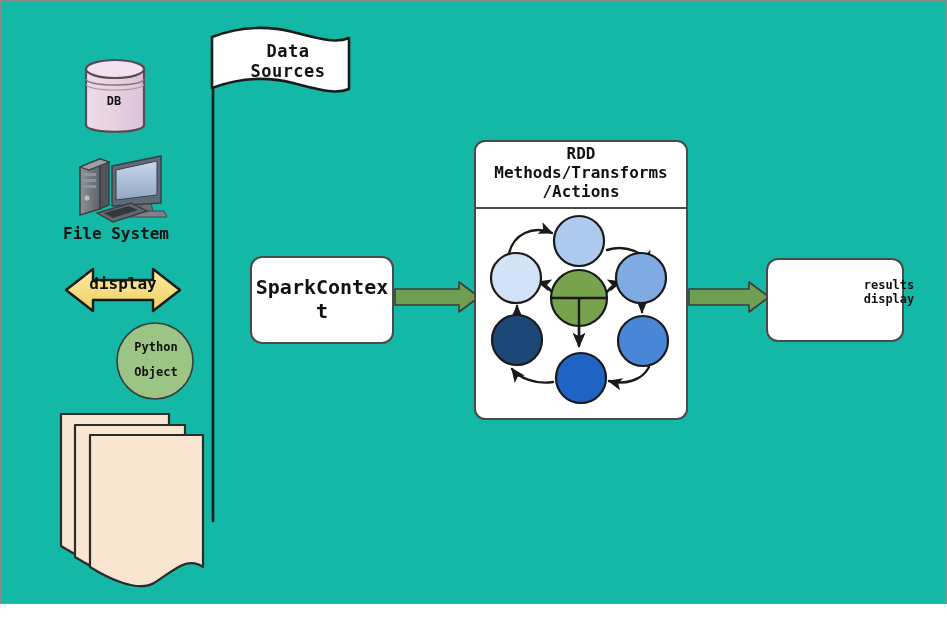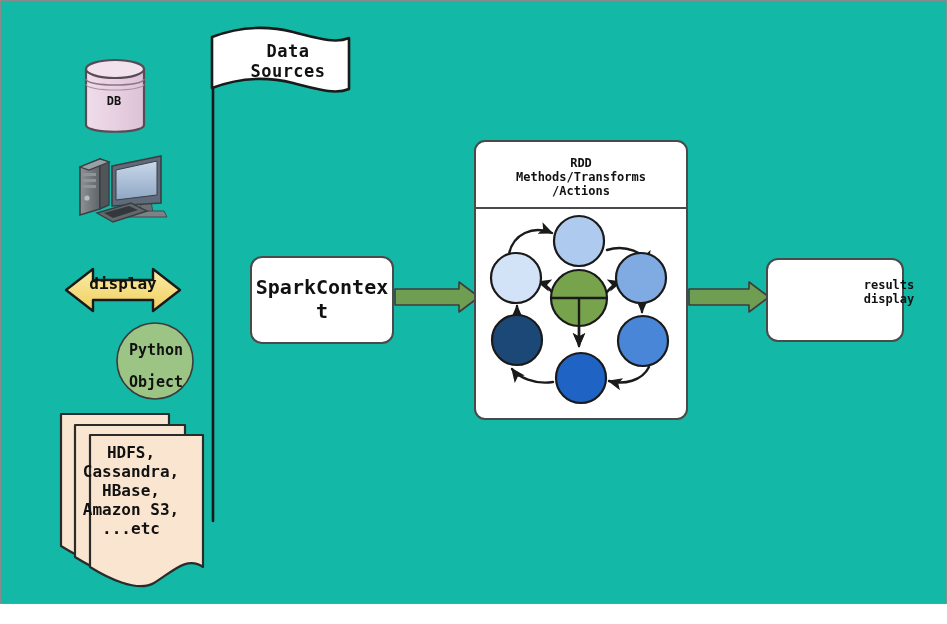--- a/index.html
+++ b/index.html
@@ -36,24 +36,24 @@
     line-height: 1.18;
     white-space: pre-line;
     user-select: none;
   }
 
   
   #lbl-data-sources   { left: 232px; top: 40px;  width: 110px; font-size: 17px; letter-spacing: 0.5px; }
   #lbl-db             { left: 80px;  top: 93px;  width: 66px;  font-size: 12px; }
   #lbl-file-system    { left: 40px;  top: 224px; width: 150px; font-size: 16px; }
   #lbl-socket         { left: 72px;  top: 274px; width: 100px; font-size: 16px; }
-  #lbl-python-object  { left: 105px; top: 334px; width: 100px; font-size: 15px; line-height: 2.1; }
+  #lbl-python-object  { left: 105px; top: 334px; width: 100px; font-size: 12px; line-height: 2.1; }
   #lbl-docs           { left: 50px;  top: 443px; width: 160px; font-size: 16px; }
   #lbl-sparkcontext   { left: 250px; top: 275px; width: 142px; font-size: 20px; }
-  #lbl-rdd-title      { left: 474px; top: 155px; width: 212px; font-size: 12px; }
+  #lbl-rdd-title      { left: 474px; top: 144px; width: 212px; font-size: 16px; }
   #lbl-results        { left: 772px; top: 277px; width: 136px; font-size: 12px; padding-left: 48px; }
 </style>
 </head>
 <body>
 
 <div id="canvas">
 
   <svg id="diagram-svg" viewBox="0 0 947 624" xmlns="http://www.w3.org/2000/svg">
 
     <defs>
@@ -170,31 +170,27 @@
     <path d="M688,288 L748,288 L748,281 L768,296 L748,311 L748,304 L688,304 Z" fill="#6f9e52" stroke="#3c3c3c" stroke-width="1.6" stroke-linejoin="round"></path>
 
     <rect x="766" y="258" width="136" height="82" rx="11" ry="11" fill="#ffffff" stroke="#4a4a4a" stroke-width="2"></rect>
   </svg>
 
   <div class="lbl" id="lbl-data-sources">Data
 Sources</div>
 
   <div class="lbl" id="lbl-db">DB</div>
 
+  <div class="lbl" id="lbl-file-system">File System</div>
 
   <div class="lbl" id="lbl-socket">display</div>
 
   <div class="lbl" id="lbl-python-object">Python
 Object</div>
 
-  <div class="lbl" id="lbl-docs">HDFS,
-Cassandra,
-HBase,
-Amazon S3,
-...etc</div>
 
   <div class="lbl" id="lbl-sparkcontext">SparkContex
 t</div>
 
   <div class="lbl" id="lbl-rdd-title">RDD
 Methods/Transforms
 /Actions</div>
 
   <div class="lbl" id="lbl-results">results
 display</div>

